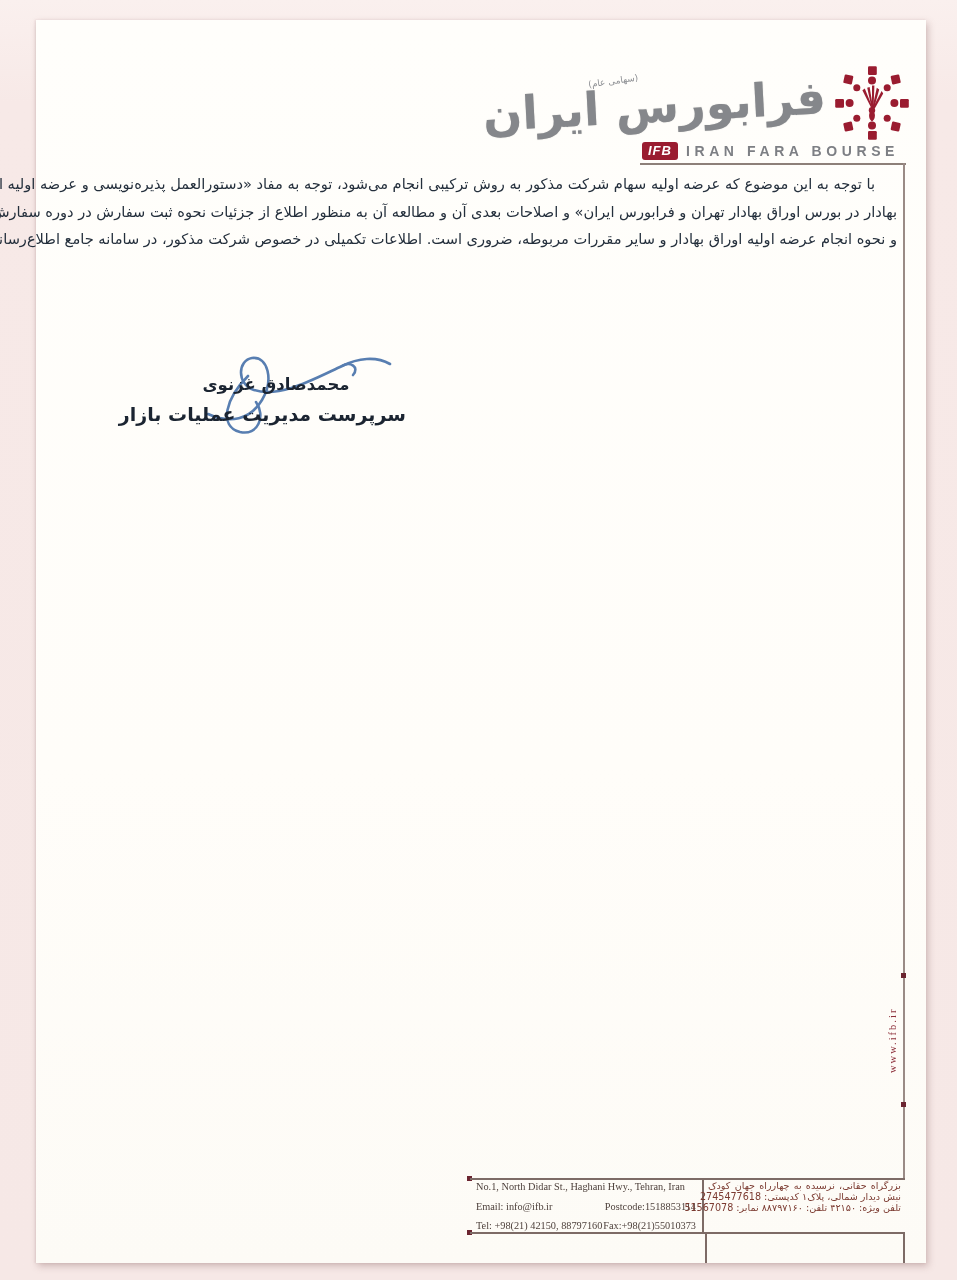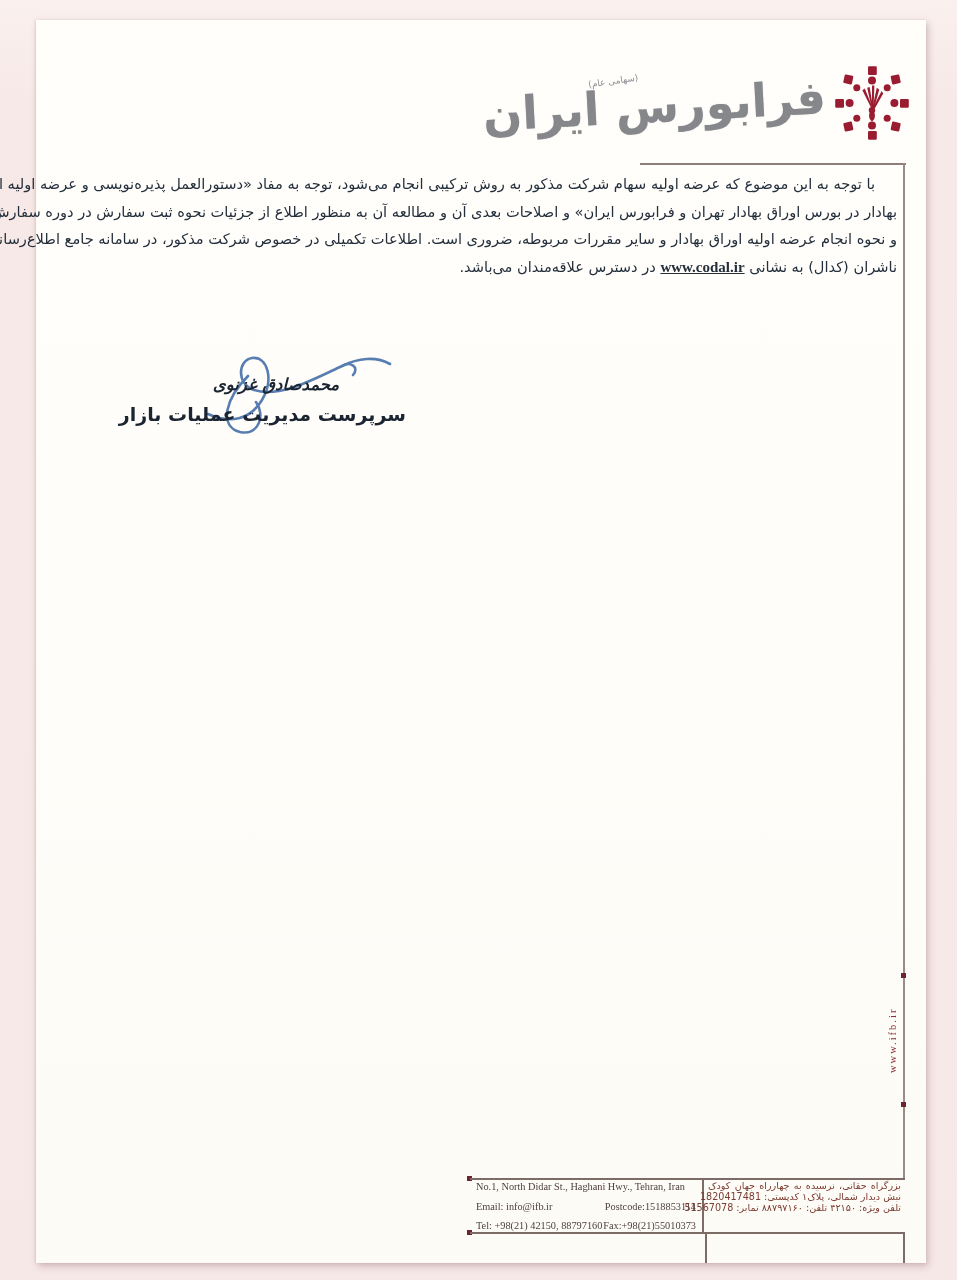--- a/index.html
+++ b/index.html
@@ -55,21 +55,21 @@
   .pline.indent{padding-right:22px;}
   .pline.last{text-align:right;text-align-last:right;white-space:normal;}
   .codal-link{color:#242f3c;text-decoration:underline;direction:ltr;unicode-bidi:embed;
     font-family:"Liberation Serif",serif;font-size:15px;font-weight:bold;}
   
   .sig-svg{position:absolute;left:154px;top:308px;width:220px;height:115px;}
   .sig-text{
     position:absolute;left:110px;top:355px;width:260px;
     direction:rtl;text-align:center;color:#1b2431;
   }
-  .sig-name{font-size:16.5px;font-weight:bold;margin-bottom:9px;font-style:italic;}
+  .sig-name{font-size:16.5px;font-weight:bold;margin-bottom:9px;}
   .sig-title{font-size:19px;font-weight:bold;white-space:nowrap;}
   
   .vurl{
     position:absolute;left:851px;top:962px;height:116px;width:15px;
     writing-mode:vertical-rl;transform:rotate(180deg);
     font-family:"Liberation Serif",serif;
     font-size:10.5px;letter-spacing:2px;color:#8d2f3a;
     text-align:center;
   }
   .sq{position:absolute;width:5px;height:5px;background:#6b2430;}
@@ -128,29 +128,32 @@
           <path d="M50 58 L62 35 L64 38 L54 56 Z"></path>
           <circle cx="50" cy="59" r="4"></circle>
           <path d="M47 62 C45 68 48 72 50 73 C52 72 55 68 53 62 Z"></path>
         </g>
       </g>
     </svg>
 
     <div class="brand-fa">فرابورس ایران</div>
     <div class="brand-fa-small">(سهامی عام)</div>
 
+    <div class="brand-row">
+      <span class="ifb-badge">IFB</span>
+      <span class="brand-en">IRAN FARA BOURSE</span>
+    </div>
 
     <div class="rule-top"></div>
     <div class="rule-right"></div>
 
     <div class="letter-body">
       <div class="pline indent">با توجه به این موضوع که عرضه اولیه سهام شرکت مذکور به روش ترکیبی انجام می‌شود، توجه به مفاد «دستورالعمل پذیره‌نویسی و عرضه اولیه اوراق</div>
       <div class="pline">بهادار در بورس اوراق بهادار تهران و فرابورس ایران» و اصلاحات بعدی آن و مطالعه آن به منظور اطلاع از جزئیات نحوه ثبت سفارش در دوره سفارش‌گیری</div>
       <div class="pline">و نحوه انجام عرضه اولیه اوراق بهادار و سایر مقررات مربوطه، ضروری است. اطلاعات تکمیلی در خصوص شرکت مذکور، در سامانه جامع اطلاع‌رسانی</div>
-      <div class="pline last"><span>ناشران (کدال) به نشانی </span><span class="codal-link">www.codal.ir</span><span> در دسترس علاقه‌مندان می‌باشد.</span></div>
     </div>
 
     <svg class="sig-svg" viewBox="0 0 220 115" fill="none">
       <g stroke="#4a74ab" stroke-width="2.6" stroke-linecap="round" opacity="0.92">
         <path d="M18 86 C 40 96 60 92 72 72 C 84 52 78 28 62 30 C 48 32 46 56 64 62 C 90 70 122 52 152 38 C 168 30 186 28 200 36"></path>
         <path d="M58 48 C 36 70 28 98 50 104 C 68 108 76 88 66 74"></path>
         <path d="M152 38 C 160 33 170 39 163 47"></path>
       </g>
     </svg>
     <div class="sig-text">
@@ -175,21 +178,21 @@
         <span>Postcode:1518853114</span>
       </div>
       <div class="fe-row">
         <span>Tel: +98(21) 42150, 88797160</span>
         <span>Fax:+98(21)55010373</span>
       </div>
     </div>
 
     <div class="footer-fa">
       <div class="ff-row">بزرگراه حقانی، نرسیده به چهارراه جهان کودک</div>
-      <div class="ff-row">نبش دیدار شمالی، پلاک۱ کدپستی: 1820417481</div>
+      <div class="ff-row">نبش دیدار شمالی، پلاک۱ کدپستی: 2745477618</div>
       <div class="ff-row">تلفن ویژه: ۴۲۱۵۰ تلفن: ۸۸۷۹۷۱۶۰ نمابر: 51567078</div>
     </div>
 
     <div class="sq" style="left:431px;top:1210px;"></div>
     <div class="f-line" style="left:434px;top:1212px;width:435px;"></div>
 
     <div class="f-vline" style="left:669px;top:1212px;height:31px;"></div>
     <div class="f-vline" style="left:867px;top:1212px;height:31px;"></div>
 
   </div>

